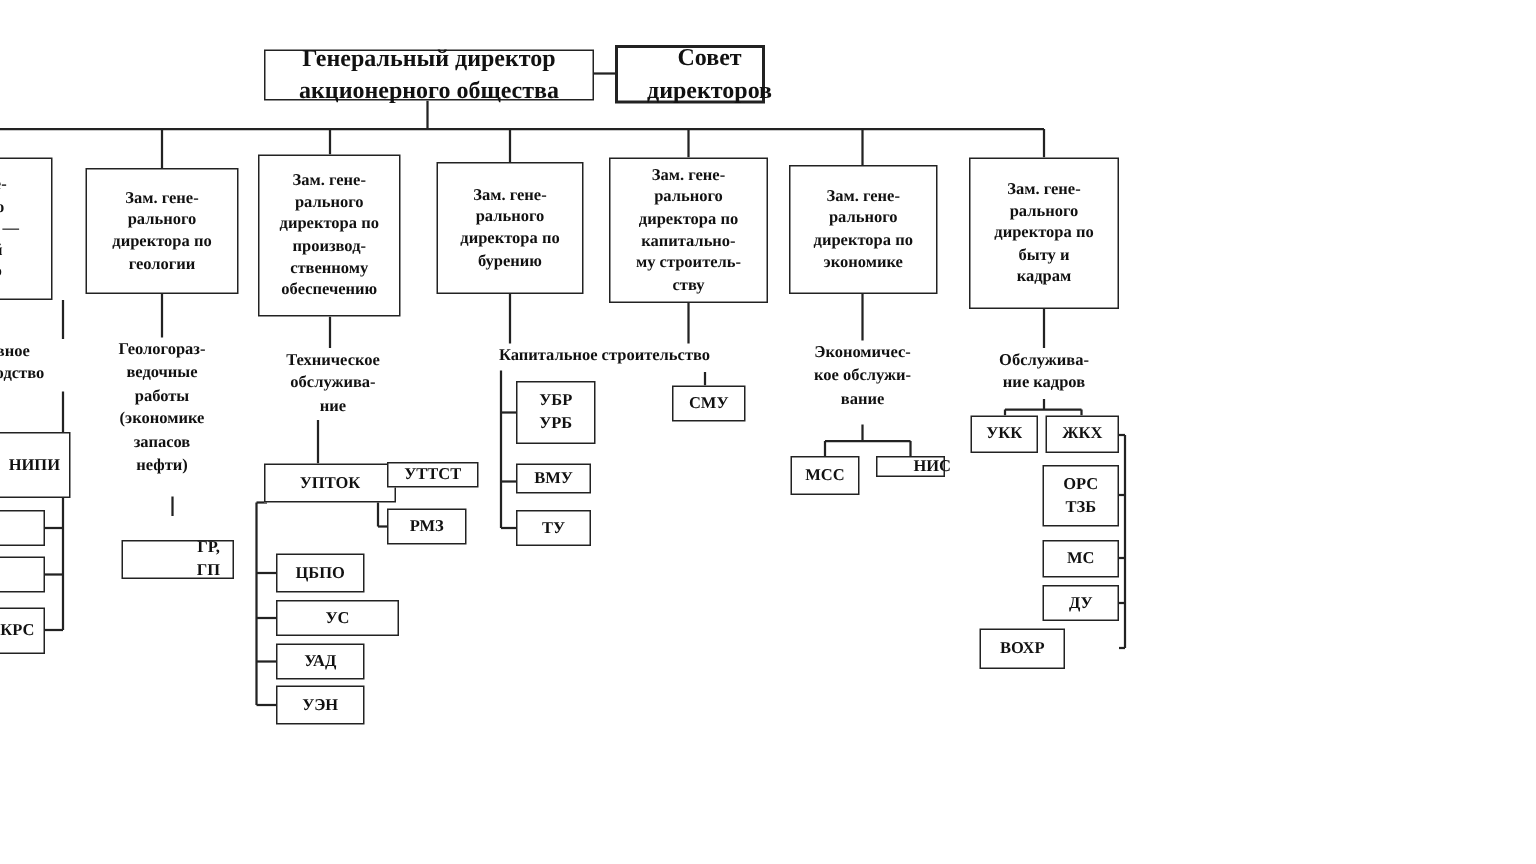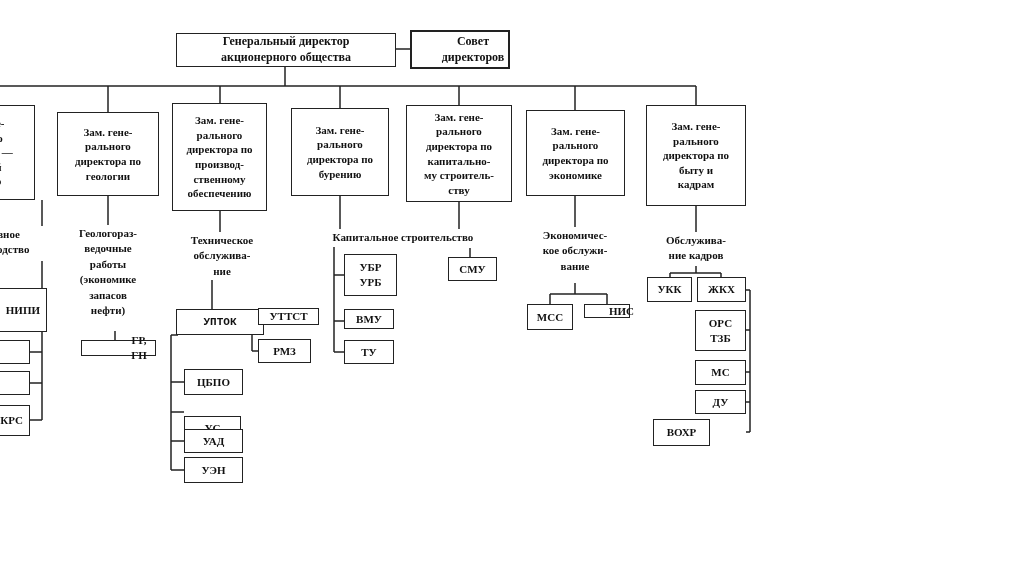--- a/index.html
+++ b/index.html
@@ -22,21 +22,21 @@
     align-items: center;
     justify-content: center;
     text-align: center;
     white-space: pre-line;
     font-size: 11px;
     font-weight: bold;
     line-height: 1.32;
     box-sizing: border-box;
     padding: 1px 2px;
   }
-  .box.big { font-size: 12px; }
+  .box.big { font-size: 16px; }
   .box.thick { border-width: 2.5px; padding-left: 28px; }
   .box.cut { justify-content: flex-end; text-align: right; padding-right: 6px; }
   .label {
     position: absolute;
     text-align: center;
     white-space: pre-line;
     font-size: 11px;
     font-weight: bold;
     line-height: 1.4;
     background: transparent;
@@ -157,27 +157,27 @@
 кое обслужи-
 вание</div>
   <div class="label" style="left:644px; top:233px; width:104px;">Обслужива-
 ние кадров</div>
 
   <div class="box cut" style="left:-25px; top:288px; width:72px; height:44px;">НИПИ</div>
   <div class="box" style="left:-50px; top:340px; width:80px; height:24px;"></div>
   <div class="box" style="left:-50px; top:371px; width:80px; height:24px;"></div>
   <div class="box cut" style="left:-55px; top:405px; width:85px; height:31px;">КРС</div>
 
-  <div class="box" style="left:81px; top:340px; width:75px; height:16px;padding-left:43px;">ГР, ГП</div>
+  <div class="box" style="left:81px; top:360px; width:75px; height:26px;padding-left:43px;">ГР, ГП</div>
 
-  <div class="box" style="left:176px; top:309px; width:88px; height:26px;font-family:Liberation Mono, monospace;">УПТОК</div>
+  <div class="box" style="left:176px; top:309px; width:88px; height:26px;">УПТОК</div>
   <div class="box" style="left:258px; top:308px; width:61px; height:17px;">УТТСТ</div>
   <div class="box" style="left:258px; top:339px; width:53px; height:24px;">РМЗ</div>
   <div class="box" style="left:184px; top:369px; width:59px; height:26px;">ЦБПО</div>
-  <div class="box" style="left:184px; top:416px; width:57px; height:24px;">УС</div>
+  <div class="box" style="left:184px; top:400px; width:82px; height:24px;">УС</div>
   <div class="box" style="left:184px; top:429px; width:59px; height:24px;">УАД</div>
   <div class="box" style="left:184px; top:457px; width:59px; height:26px;">УЭН</div>
 
   <div class="box" style="left:344px; top:254px; width:53px; height:42px;">УБР
 УРБ</div>
   <div class="box" style="left:344px; top:309px; width:50px; height:20px;">ВМУ</div>
   <div class="box" style="left:344px; top:340px; width:50px; height:24px;">ТУ</div>
 
   <div class="box" style="left:448px; top:257px; width:49px; height:24px;">СМУ</div>
 

